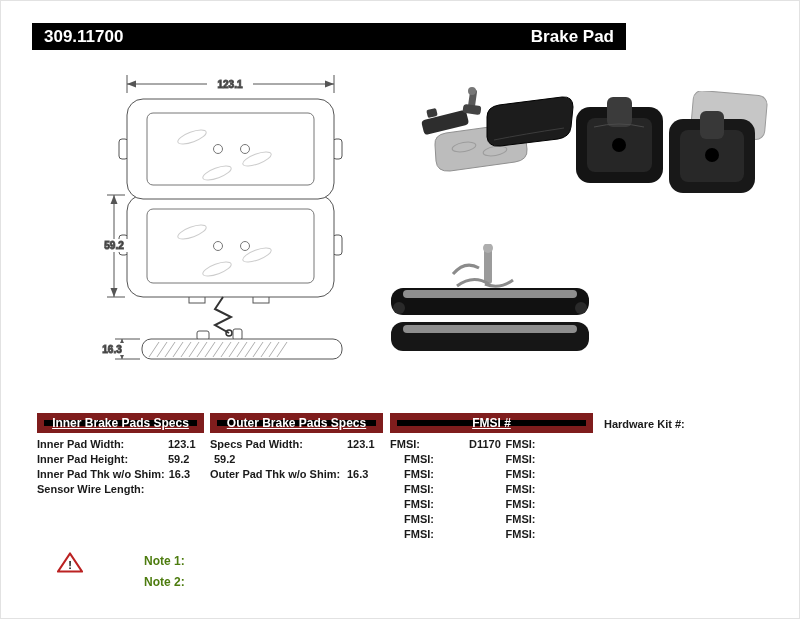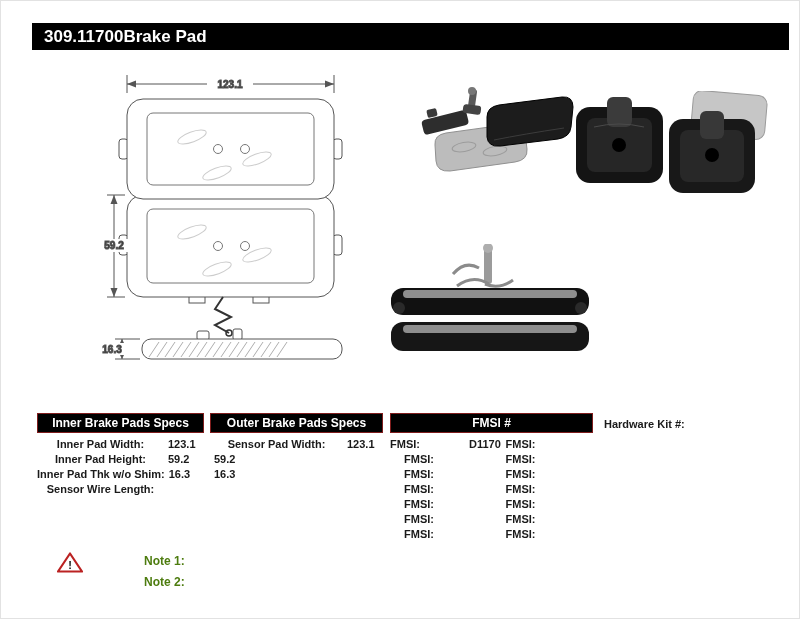--- a/index.html
+++ b/index.html
@@ -1,39 +1,39 @@
 <!DOCTYPE html>
 <html><head>
 <meta charset="utf-8">
 <style>
   html,body{margin:0;padding:0;}
   body{width:800px;height:619px;background:#fff;font-family:"Liberation Sans",sans-serif;}
   .page{position:relative;width:800px;height:619px;background:#fff;border:1px solid #e2e2e2;box-sizing:border-box;overflow:hidden;}
 
   
-  .topbar{position:absolute;left:31px;top:22px;width:757px;height:27px;background:#000;
-          display:flex;align-items:center;padding:8px 12px;box-sizing:border-box;}
+  .topbar{position:absolute;left:31px;top:22px;width:594px;height:27px;background:#000;
+          display:flex;align-items:center;justify-content:space-between;padding:8px 12px;box-sizing:border-box;}
   .topbar span{color:#fff;font-weight:bold;font-size:17px;white-space:nowrap;}
 
   
   .abs{position:absolute;}
   svg text{font-family:"Liberation Sans",sans-serif;}
   .dim-text{font-size:10px;font-weight:bold;fill:#222;}
 
   
   .spec-table{position:absolute;top:412px;}
   .t-inner{left:36px;width:167px;}
   .t-outer{left:209px;width:173px;}
   .t-fmsi{left:389px;width:203px;}
   .t-related{left:599px;width:168px;}
   .spec-header{height:20px;background:#000;color:#fff;font-weight:bold;font-size:12px;
-               display:flex;align-items:center;justify-content:center;border:1px solid #7f1d1d;box-sizing:border-box;}
+               display:flex;align-items:center;justify-content:center;border:7px solid #7f1d1d;box-sizing:border-box;text-decoration:underline;}
   .spec-body{padding-top:4px;}
   .spec-row{display:flex;font-size:11px;font-weight:bold;color:#1a1a1a;line-height:15px;}
-  .spec-row .lbl{flex:1;text-align:center;white-space:nowrap;}
+  .spec-row .lbl{flex:1;text-align:left;white-space:nowrap;}
   .spec-row .val{width:36px;text-align:left;padding-left:4px;white-space:nowrap;}
   .t-related .spec-row .lbl{flex:none;text-align:right;padding-left:4px;}
   .fmsi-row{display:flex;font-size:11px;font-weight:bold;color:#1a1a1a;line-height:15px;}
   .fmsi-cell{display:flex;width:50%;gap:44px;}
   .fmsi-cell .lbl{width:44px;text-align:right;white-space:nowrap;}
   .fmsi-cell .val{flex:1;text-align:left;padding-left:5px;white-space:nowrap;}
 
   
   .note{position:absolute;left:108px;font-size:12px;font-weight:bold;color:#4d7c0f;margin-left:35px;}
   .note1{top:553px;}
@@ -192,27 +192,28 @@
         <span class="lbl">Sensor Wire Length:</span>
         <span class="val"></span>
       </div>
     </div>
   </div>
 
   <div class="spec-table t-outer">
     <div class="spec-header">Outer Brake Pads Specs</div>
     <div class="spec-body">
       <div class="spec-row">
-        <span class="lbl">Sensor Pad Width:</span>
+        <span class="lbl">Specs Pad Width:</span>
         <span class="val">123.1</span>
       </div>
       <div class="spec-row">
         <span class="val">59.2</span>
       </div>
       <div class="spec-row">
+        <span class="lbl">Outer Pad Thk w/o Shim:</span>
         <span class="val">16.3</span>
       </div>
     </div>
   </div>
 
   <div class="spec-table t-fmsi">
     <div class="spec-header">FMSI #</div>
     <div class="spec-body">
       <div class="fmsi-row">
         <span class="fmsi-cell">

